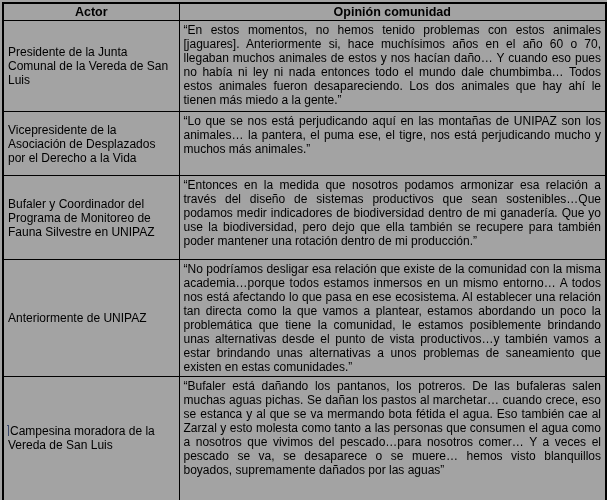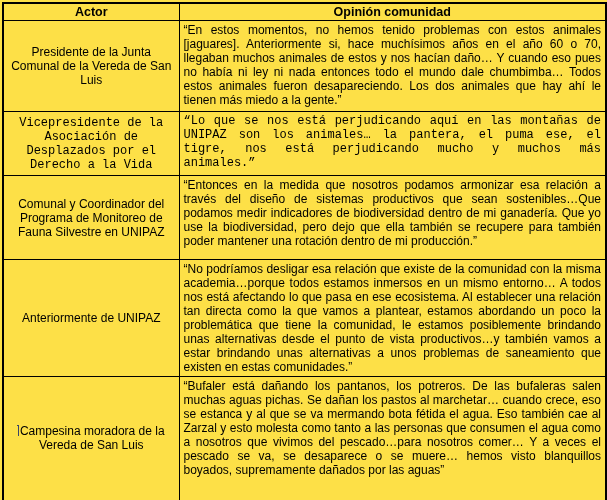--- a/index.html
+++ b/index.html
@@ -7,21 +7,21 @@
     padding: 0;
     background: #ffffff;
     font-family: "Liberation Sans", "DejaVu Sans", sans-serif;
     color: #000000;
   }
   .page {
     width: 607px;
     height: 500px;
     box-sizing: border-box;
     padding: 2px 2px;
-    background: #fde047;
+    background: #a3a3a3;
   }
   table.opinion-table {
     width: 603px;
     border-collapse: collapse;
     table-layout: fixed;
     border: 2px solid #000000;
     font-size: 12px;
     line-height: 14px;
   }
   table.opinion-table col.col-actor  { width: 176px; }
@@ -33,21 +33,20 @@
     padding: 1px 2px;
     height: 13px;
     font-size: 12.5px;
   }
   table.opinion-table td {
     border: 1px solid #000000;
     padding: 2px 4px;
     overflow: hidden;
   }
   td.actor-cell {
-    text-align: center;
     vertical-align: middle;
     padding: 2px 10px;
   }
   td.opinion-cell {
     text-align: justify;
     vertical-align: top;
     padding: 2px 4px 2px 5px;
   }
   .text-caret {
     display: inline-block;
@@ -81,26 +80,26 @@
       <tr>
         <th>Actor</th>
         <th>Opinión comunidad</th>
       </tr>
     </thead>
     <tbody>
       <tr style="height:91px;">
         <td class="actor-cell">Presidente de la Junta Comunal de la Vereda de San Luis</td>
         <td class="opinion-cell">“En estos momentos, no hemos tenido problemas con estos animales [jaguares]. Anteriormente si, hace muchísimos años en el año 60 o 70, llegaban muchos animales de estos y nos hacían daño… Y cuando eso pues no había ni ley ni nada entonces todo el mundo dale chumbimba… Todos estos animales fueron desapareciendo. Los dos animales que hay ahí le tienen más miedo a la gente.”</td>
       </tr>
-      <tr style="height:64px;font-family:Liberation Mono, monospace;">
+      <tr style="height:64px;">
         <td class="actor-cell">Vicepresidente de la Asociación de Desplazados por el Derecho a la Vida</td>
         <td class="opinion-cell">“Lo que se nos está perjudicando aquí en las montañas de UNIPAZ son los animales… la pantera, el puma ese, el tigre, nos está perjudicando mucho y muchos más animales.”</td>
       </tr>
       <tr style="height:84px;">
-        <td class="actor-cell">Comunal y Coordinador del Programa de Monitoreo de Fauna Silvestre en UNIPAZ</td>
+        <td class="actor-cell">Bufaler y Coordinador del Programa de Monitoreo de Fauna Silvestre en UNIPAZ</td>
         <td class="opinion-cell">“Entonces en la medida que nosotros podamos armonizar esa relación a través del diseño de sistemas productivos que sean sostenibles…Que podamos medir indicadores de biodiversidad dentro de mi ganadería. Que yo use la biodiversidad, pero dejo que ella también se recupere para también poder mantener una rotación dentro de mi producción.”</td>
       </tr>
       <tr style="height:114px;">
         <td class="actor-cell">Anteriormente de UNIPAZ</td>
         <td class="opinion-cell">“No podríamos desligar esa relación que existe de la comunidad con la misma academia…porque todos estamos inmersos en un mismo entorno… A todos nos está afectando lo que pasa en ese ecosistema. Al establecer una relación tan directa como la que vamos a plantear, estamos abordando un poco la problemática que tiene la comunidad, le estamos posiblemente brindando unas alternativas desde el punto de vista productivos…y también vamos a estar brindando unas alternativas a unos problemas de saneamiento que existen en estas comunidades.”</td>
       </tr>
       <tr style="height:124px;">
         <td class="actor-cell">
           <span class="text-caret"></span><span>Campesina moradora de la Vereda de San Luis</span>
         </td>

